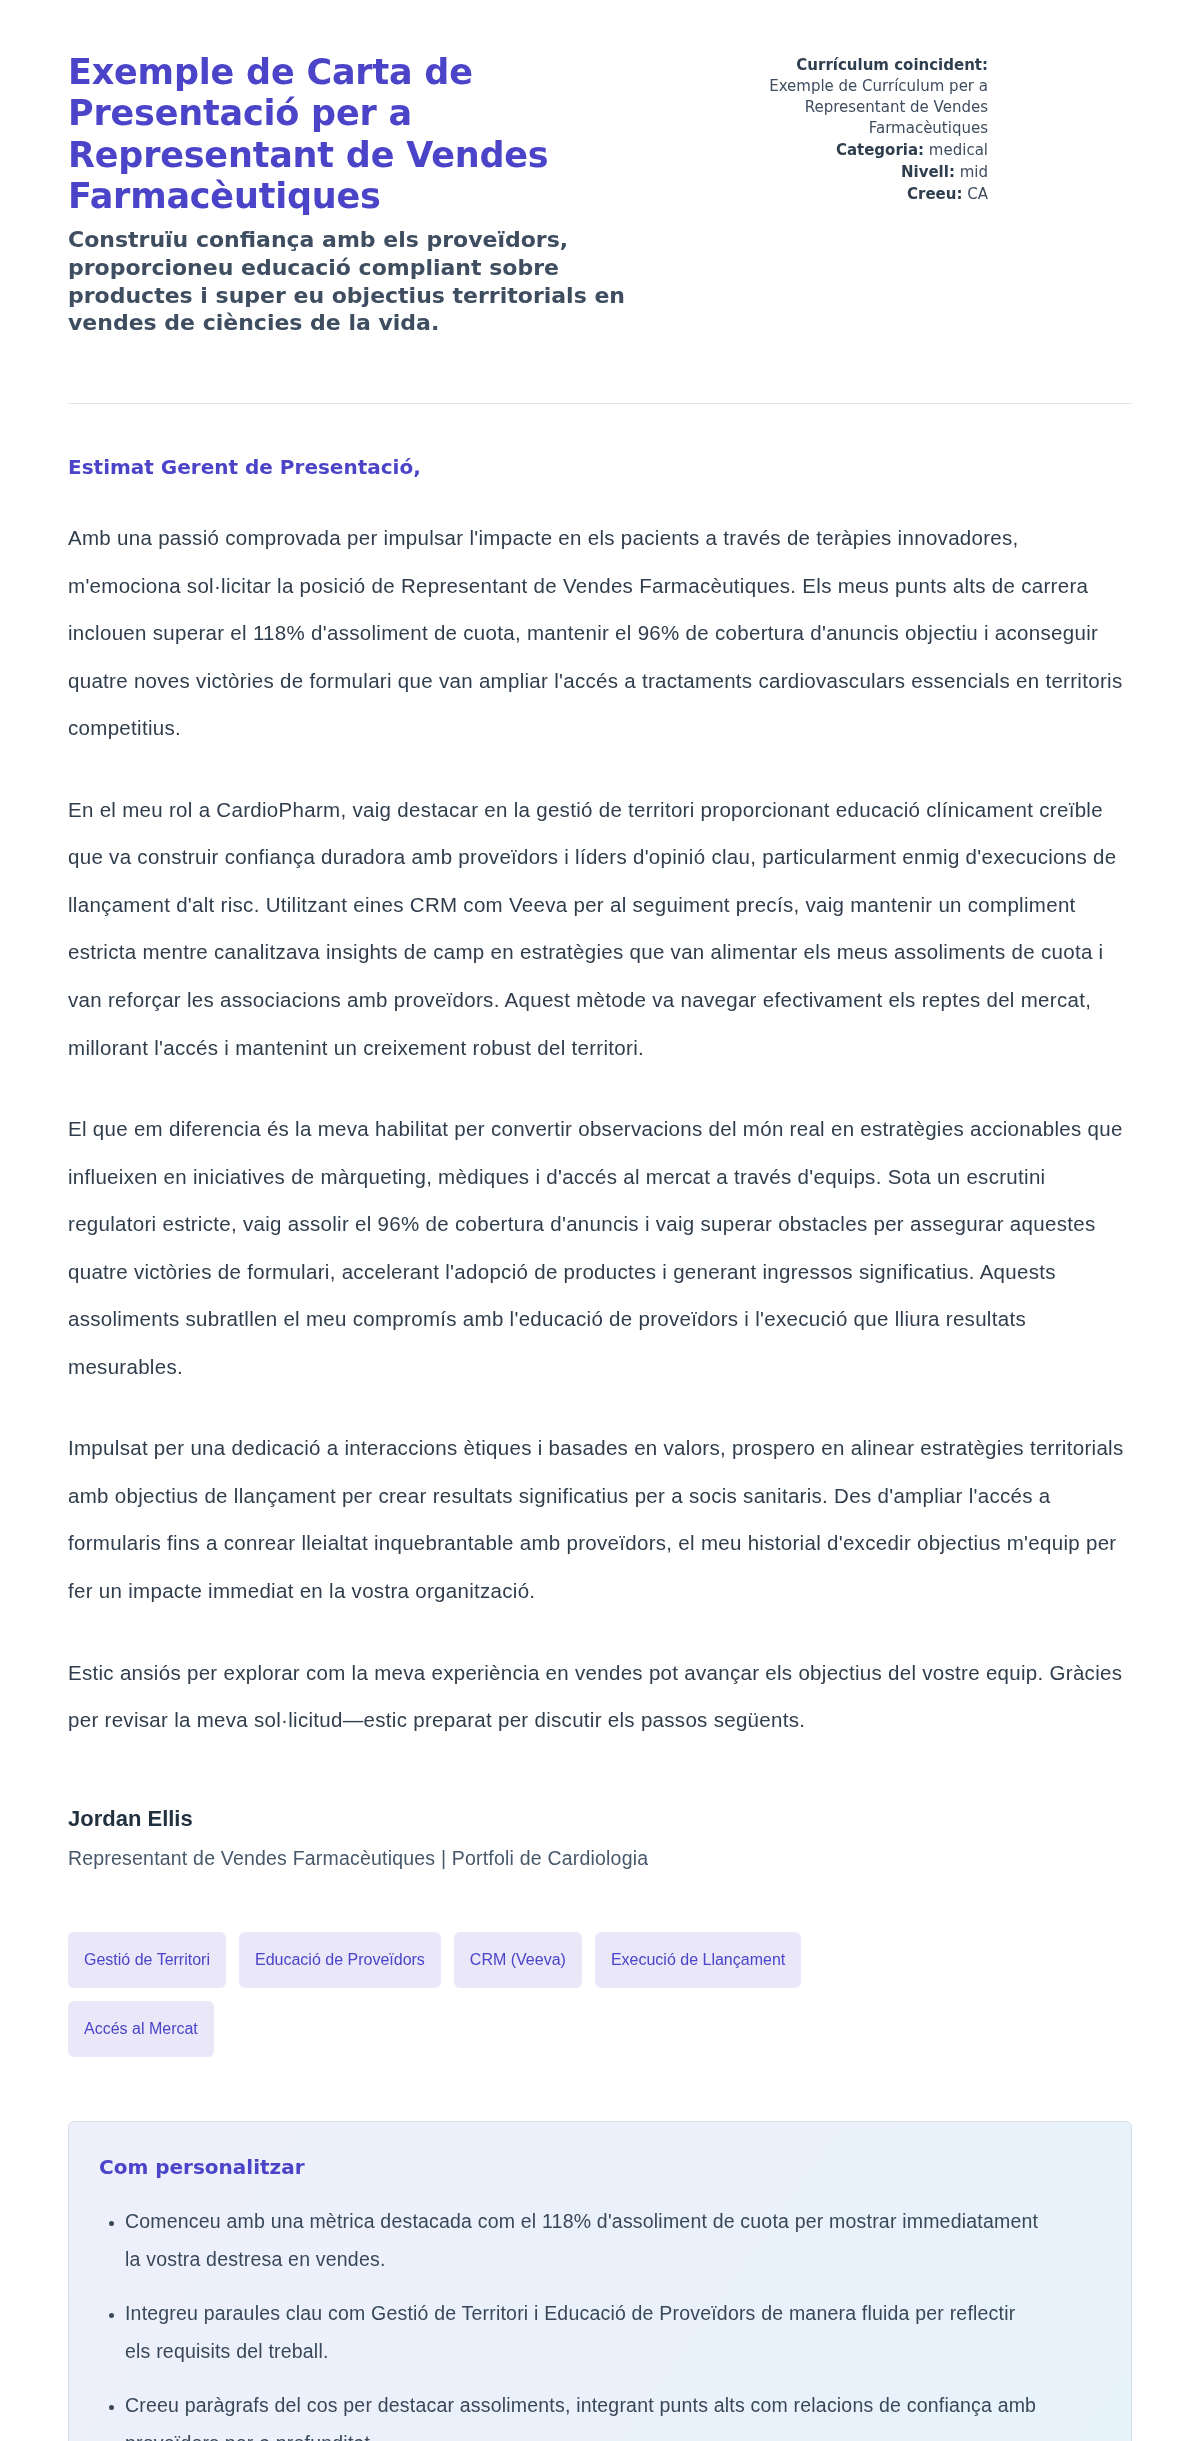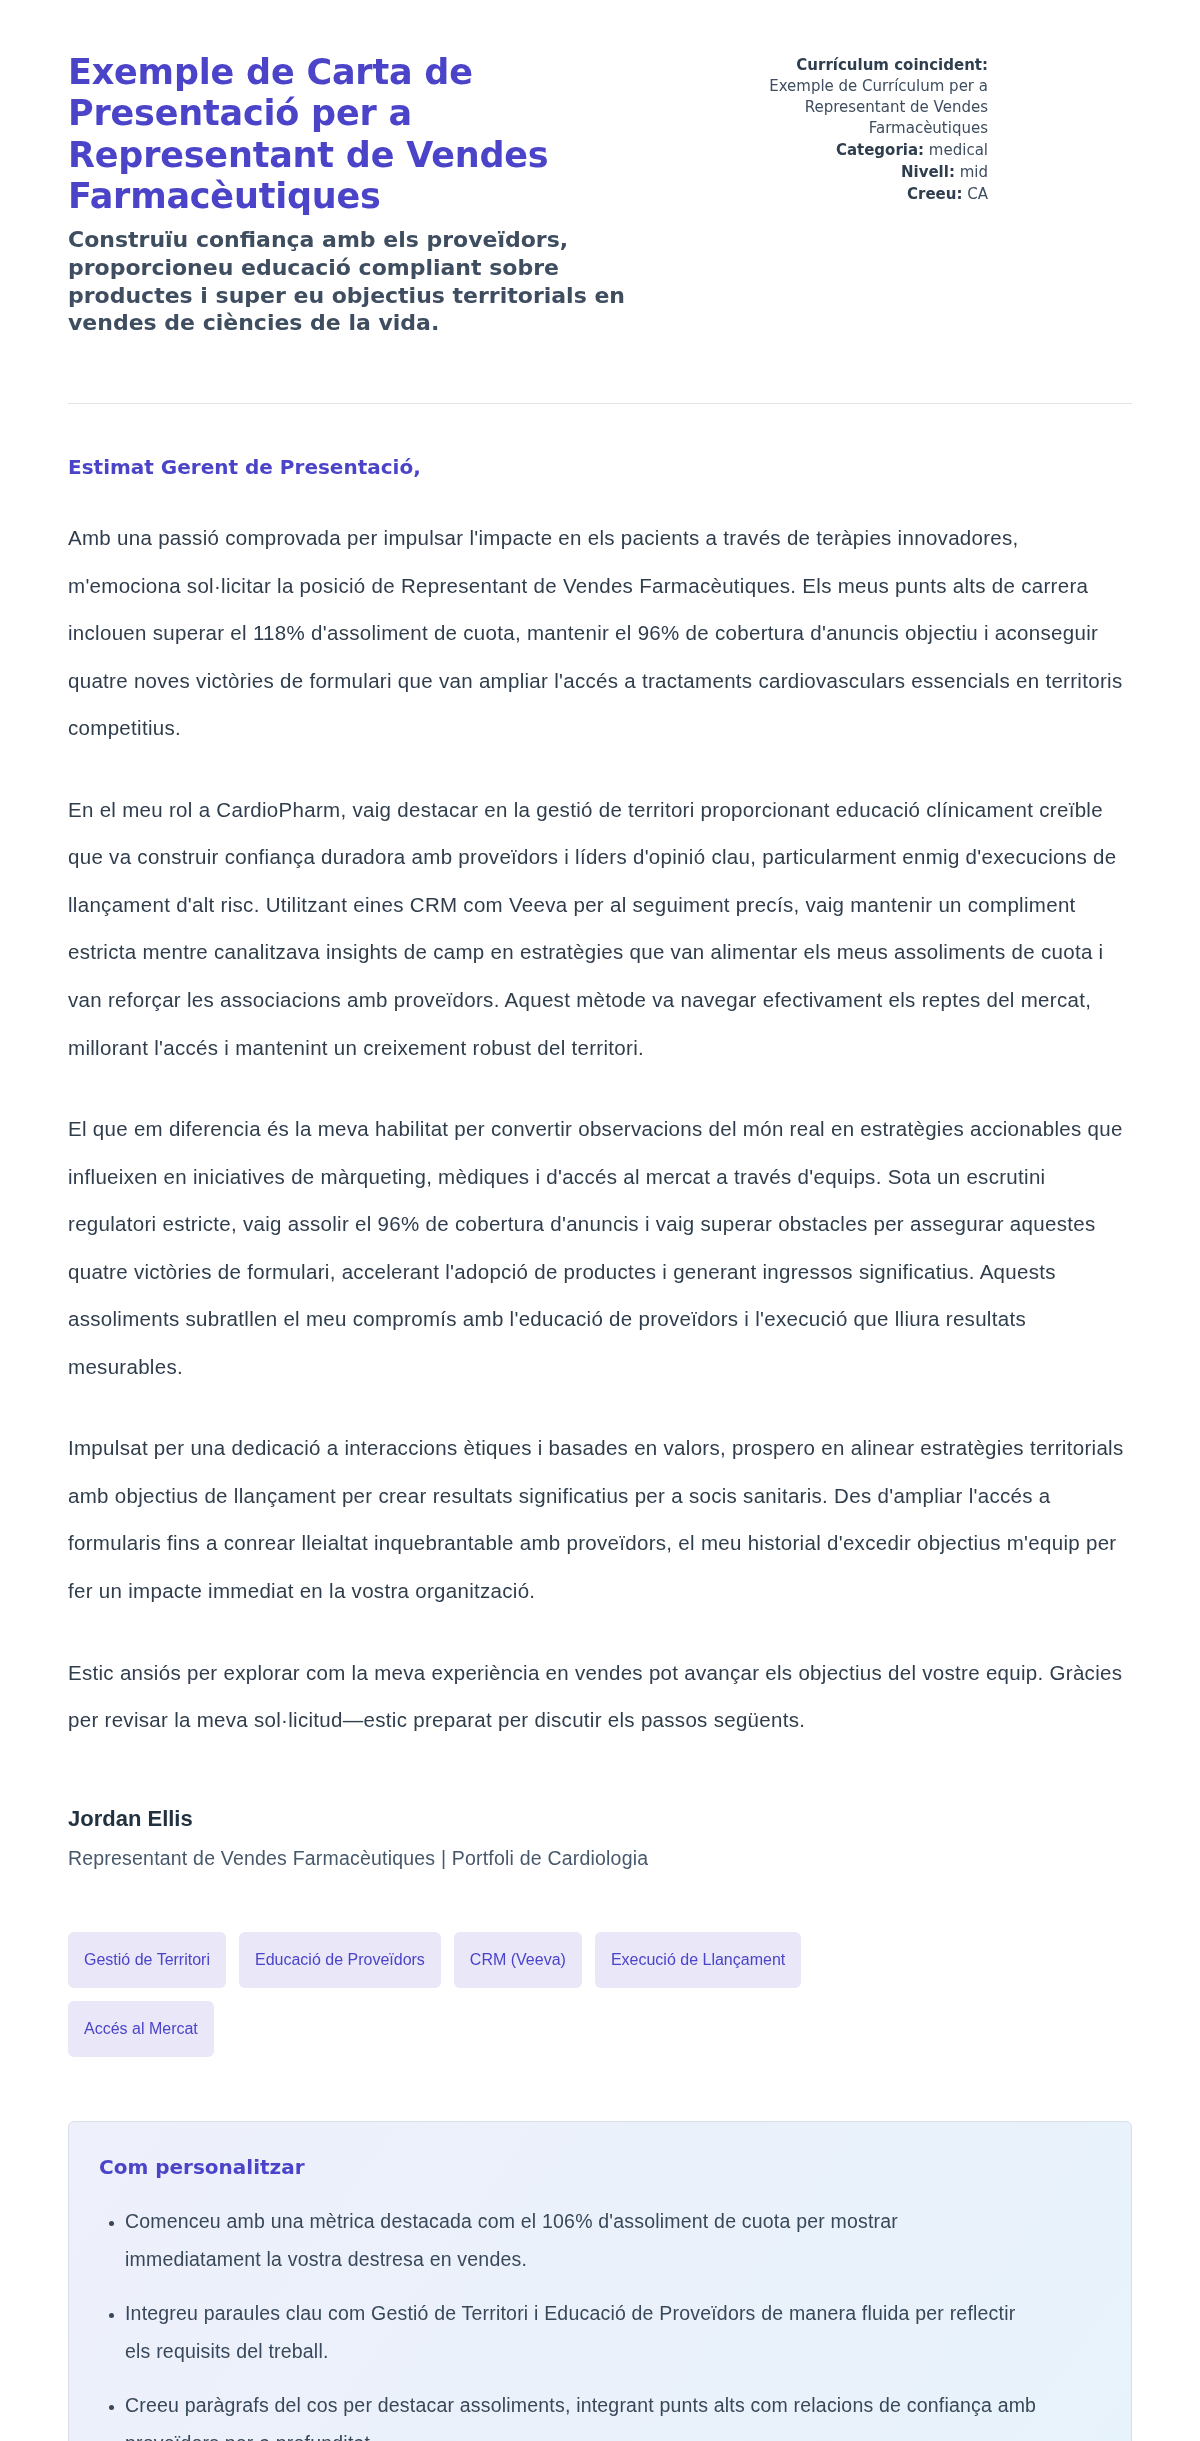--- a/index.html
+++ b/index.html
@@ -165,19 +165,19 @@
     <span class="chip">Gestió de Territori</span>
     <span class="chip">Educació de Proveïdors</span>
     <span class="chip">CRM (Veeva)</span>
     <span class="chip">Execució de Llançament</span>
     <span class="chip">Accés al Mercat</span>
   </div>
 
   <div class="tips-box">
     <h3 class="tips-heading">Com personalitzar</h3>
     <ul class="tips-list">
-      <li>Comenceu amb una mètrica destacada com el 106% d'assoliment de cuota per mostrar immediatament la vostra destresa en vendes.</li>
+      <li>Comenceu amb una mètrica destacada com el 118% d'assoliment de cuota per mostrar immediatament la vostra destresa en vendes.</li>
       <li>Integreu paraules clau com Gestió de Territori i Educació de Proveïdors de manera fluida per reflectir els requisits del treball.</li>
       <li>Creeu paràgrafs del cos per destacar assoliments, integrant punts alts com relacions de confiança amb proveïdors per a profunditat.</li>
     </ul>
   </div>
 
 </div>
 
 </body></html>

